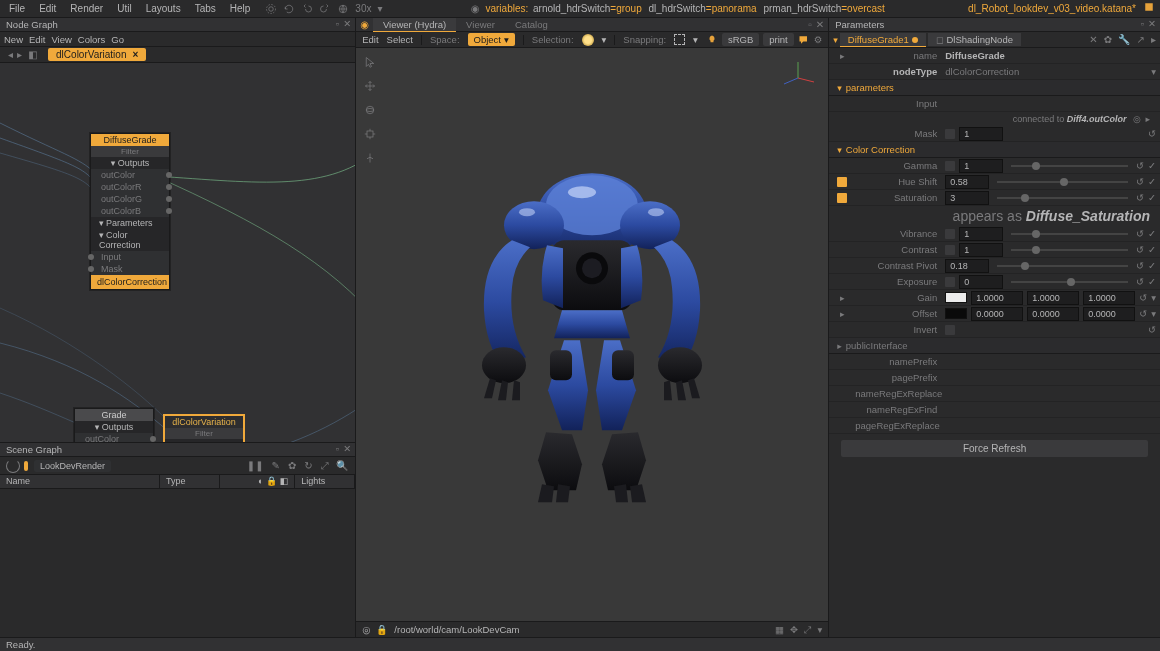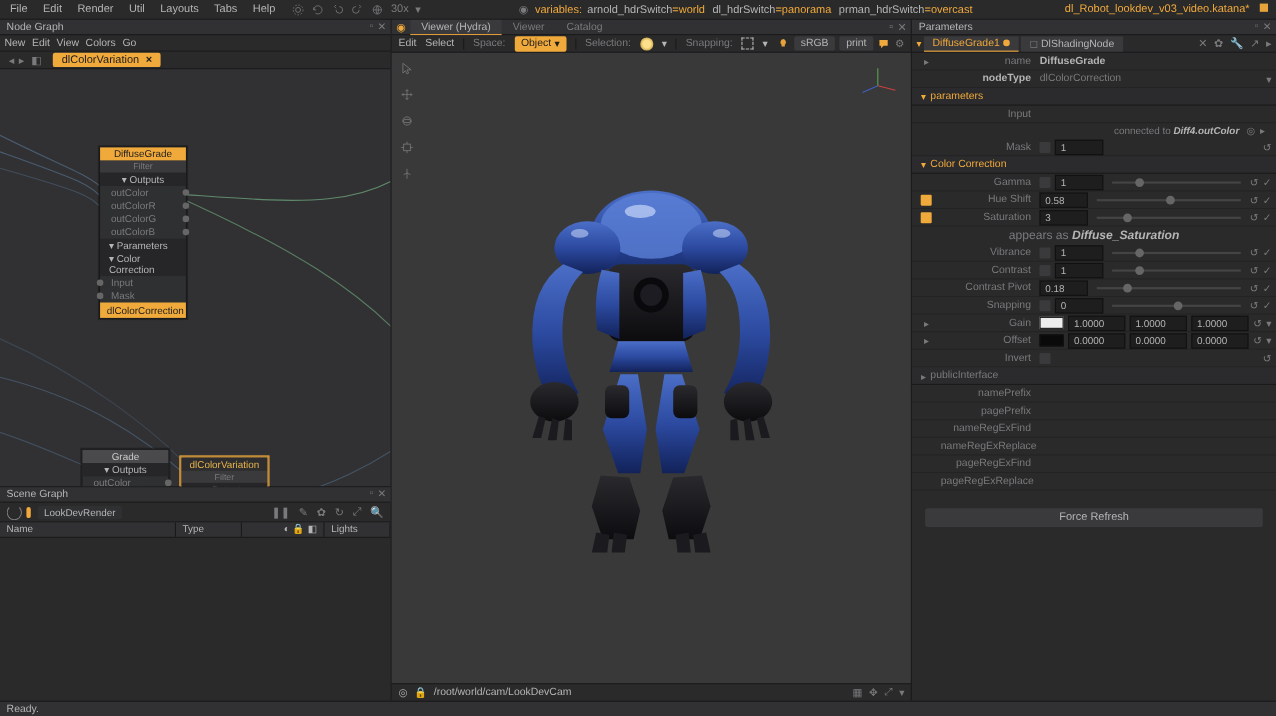--- a/index.html
+++ b/index.html
@@ -131,21 +131,21 @@
   .viewer-tabs{
     height:14px;background:var(--bg2);display:flex;align-items:center;padding:0 4px;
     border-bottom:1px solid var(--panel-line);gap:0;
   }
   .vtab{padding:1px 10px;color:var(--fg-dim);font-size:9.5px;}
   .vtab.active{color:var(--fg);background:var(--bg3);border-bottom:1px solid var(--accent);}
   .viewer-toolbar{
     height:16px;background:var(--bg1);border-bottom:1px solid var(--panel-line);
     display:flex;align-items:center;gap:8px;padding:0 6px;font-size:9.5px;
   }
-  .viewer-toolbar .dd{background:var(--bg3);padding:1px 6px;border-radius:2px;display:inline-flex;align-items:center;gap:3px;}
+  .viewer-toolbar .dd{background:var(--bg3);padding:1px 6px;border-radius:2px;display:inline-flex;align-items:flex-end;gap:3px;}
   .viewer-toolbar .dd.accent{background:var(--accent);color:#1d1d1d;}
   .viewer-toolbar .sep{width:1px;height:10px;background:var(--panel-line);}
   .viewer-toolbar .grp{display:flex;gap:4px;align-items:center;}
   .viewer{
     flex:1;background:#393939;position:relative;overflow:hidden;
   }
   .gizmo-bar{position:absolute;left:6px;top:6px;display:flex;flex-direction:column;gap:8px;color:var(--fg-dim);}
   .gizmo-bar .g{width:16px;height:16px;display:flex;align-items:center;justify-content:center;}
   .axis-widget{position:absolute;right:10px;top:10px;width:40px;height:30px;}
   .viewer-bottom{
@@ -194,25 +194,25 @@
     flex:1;height:2px;background:#444;position:relative;margin:0 4px;
   }
   .slider::after{content:"";position:absolute;top:-3px;left:18%;width:8px;height:8px;border-radius:50%;background:#666;}
   .slider.center::after{left:48%;}
 
   .swatch{width:22px;height:11px;border:1px solid #111;}
   .swatch.white{background:#ececec;}
   .swatch.black{background:#0a0a0a;}
 
   .wide-btn{
-    margin:16px 12px;background:#3a3a3c;color:var(--fg);
+    margin:6px 12px;background:#3a3a3c;color:var(--fg);
     text-align:center;padding:3px;border-radius:2px;
   }
 
-  .appears-as{text-align:center;padding:2px 10px;color:var(--fg-dim);font-style:normal;font-size:11px;}
+  .appears-as{text-align:right;padding:2px 10px;color:var(--fg-dim);font-style:normal;font-size:14px;}
   .appears-as b{color:var(--fg);font-weight:600;font-style:italic;}
 
   .connected{padding:2px 10px;text-align:right;font-size:9px;color:var(--fg-dim);}
   .connected b{color:var(--fg);font-weight:600;font-style:italic;}
 
   
   .status-bar{
     position:absolute;left:0;right:0;bottom:0;height:14px;
     background:var(--bg2);color:var(--fg);padding:0 6px;
     display:flex;align-items:center;font-size:9.5px;border-top:1px solid var(--panel-line);
@@ -267,21 +267,21 @@
           <path d="M3 8h10M8 3c2 3 2 7 0 10M8 3c-2 3-2 7 0 10" fill="none" stroke="currentColor"></path>
         </svg>
     </span>
     <span style="color:var(--fg-dim);">30x</span>
     <span class="ticon">▾</span>
   </span>
 
   <span class="variables">
     <span class="ticon">◉</span>
     <span>variables:</span>
-    <span class="kv"><span class="k">arnold_hdrSwitch</span>=<span class="v">world</span></span>
+    <span class="kv"><span class="k">arnold_hdrSwitch</span>=<span class="v">group</span></span>
     <span class="kv"><span class="k">dl_hdrSwitch</span>=<span class="v">panorama</span></span>
     <span class="kv"><span class="k">prman_hdrSwitch</span>=<span class="v">overcast</span></span>
   </span>
 
   <span class="doc-name">
     <span>dl_Robot_lookdev_v03_video.katana</span><span class="star">*</span>
   </span>
   <span class="close-dot">
     <svg viewBox="0 0 16 16">
         <rect x="2" y="2" width="12" height="12" fill="#e6a23b"></rect>
@@ -735,21 +735,21 @@
           <span class="slider"></span>
           </span>
         <span class="post">
             <span>↺</span>
             <span>✓</span>
           </span>
       </div>
 
       <div class="prow">
         <span class="pre"></span>
-        <span class="label">Snapping</span>
+        <span class="label">Exposure</span>
         <span class="val">
             <span class="chip-d"></span>
           <input class="num-input" value="0" style="">
           <span class="slider center"></span>
           </span>
         <span class="post">
             <span>↺</span>
             <span>✓</span>
           </span>
       </div>
@@ -809,31 +809,26 @@
           <span class="label">namePrefix</span>
           <span class="val"></span>
         </div>
       <div class="prow">
           <span class="pre"></span>
           <span class="label">pagePrefix</span>
           <span class="val"></span>
         </div>
       <div class="prow">
           <span class="pre"></span>
-          <span class="label">nameRegExFind</span>
-          <span class="val"></span>
-        </div>
-      <div class="prow">
-          <span class="pre"></span>
           <span class="label">nameRegExReplace</span>
           <span class="val"></span>
         </div>
       <div class="prow">
           <span class="pre"></span>
-          <span class="label">pageRegExFind</span>
+          <span class="label">nameRegExFind</span>
           <span class="val"></span>
         </div>
       <div class="prow">
           <span class="pre"></span>
           <span class="label">pageRegExReplace</span>
           <span class="val"></span>
         </div>
 
       <div class="wide-btn">Force Refresh</div>
     </div>

